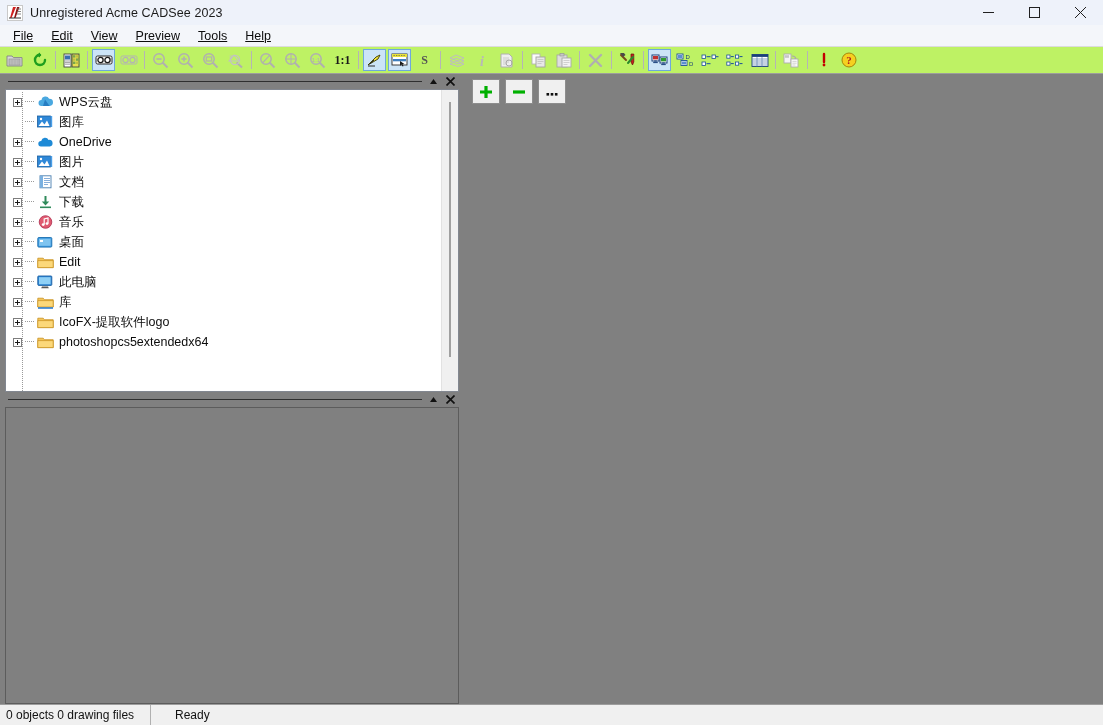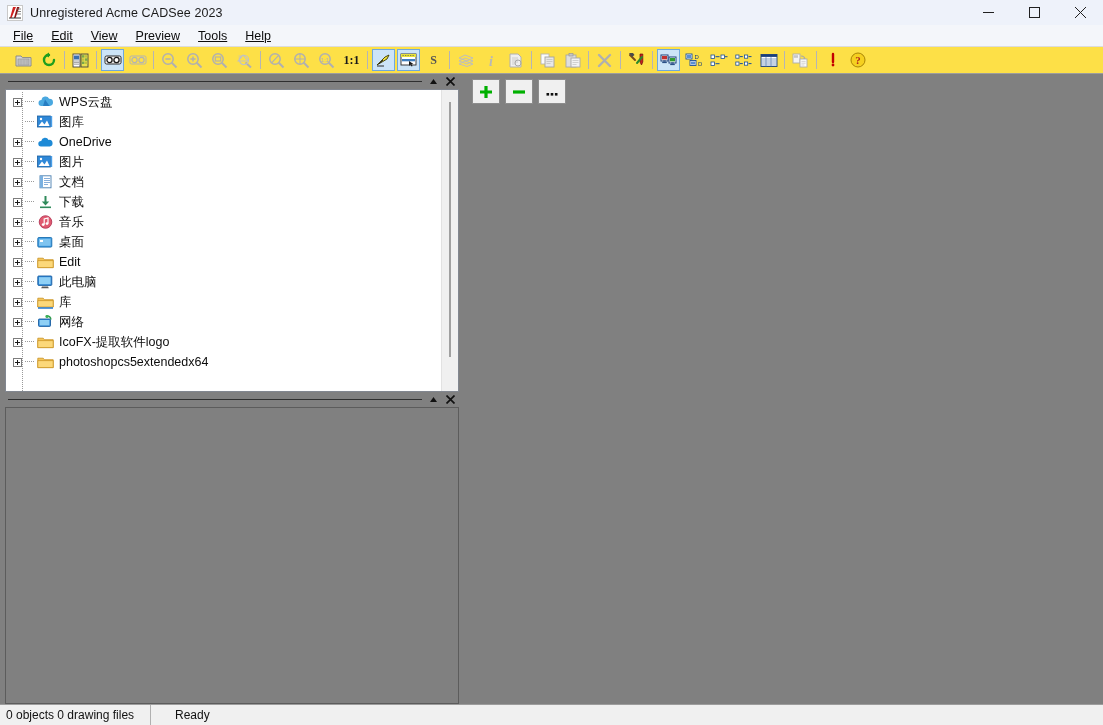--- a/index.html
+++ b/index.html
@@ -53,25 +53,25 @@
   .menu-item {
     font-size: 12.5px; color: #0d0d0d;
     padding: 2px 9px;
     white-space: nowrap;
   }
   .menu-item u { text-decoration: underline; }
 
   
   .toolbar {
     height: 26px;
-    background: #fde047;
+    background: #bef264;
     border-top: 1px solid #dcdcdc;
     border-bottom: 1px solid #9d9d9d;
     display: flex; align-items: center;
-    padding-left: 11px;
+    padding-left: 2px;
     flex: 0 0 auto;
   }
   .tb-btn {
     width: 23px; height: 22px;
     display: flex; align-items: center; justify-content: center;
     margin: 0 1px;
     border: 1px solid transparent;
     box-sizing: border-box;
     position: relative;
   }
@@ -787,35 +787,20 @@
             <span class="tw-icon">
               <svg width="17" height="13" viewBox="0 0 17 13">
                   <path d="M0.8 2.2 h5.4 l1.3 1.5 h8.7 V11 H0.8 Z" fill="#f5c55a" stroke="#c89020" stroke-width="0.8"></path>
                   <path d="M0.8 4.6 h15.4 V11 H0.8 Z" fill="#fcd87a" stroke="#c89020" stroke-width="0.7"></path>
                   <path d="M1 12 h15" stroke="#2f7fd0" stroke-width="1.6"></path>
                 </svg>
             </span>
             <span class="tw-label">库</span>
           </div>
 
-          <div class="tree-row">
-            <span class="tw-expander">
-                <span class="plusbox"></span>
-              </span>
-            <span class="tw-dots"></span>
-            <span class="tw-icon">
-              <svg width="16" height="14" viewBox="0 0 16 14">
-                  <rect x="1.5" y="4" width="12" height="7.4" rx="0.8" fill="#2f88d8" stroke="#1b5fa0" stroke-width="0.9"></rect>
-                  <rect x="2.6" y="5" width="9.8" height="5.4" fill="#8fd0f5"></rect>
-                  <path d="M10 1 q3.5 0 4 3.5" fill="none" stroke="#2f9a4a" stroke-width="1.3"></path>
-                  <circle cx="10" cy="1.5" r="1.6" fill="#3fb05a"></circle>
-                </svg>
-            </span>
-            <span class="tw-label">网络</span>
-          </div>
 
           <div class="tree-row">
             <span class="tw-expander">
                 <span class="plusbox"></span>
               </span>
             <span class="tw-dots"></span>
             <span class="tw-icon">
               <svg width="17" height="13" viewBox="0 0 17 13">
                   <path d="M0.8 2.2 h5.4 l1.3 1.5 h8.7 V11.6 H0.8 Z" fill="#f5c55a" stroke="#c89020" stroke-width="0.8"></path>
                   <path d="M0.8 4.6 h15.4 V11.6 H0.8 Z" fill="#fcd87a" stroke="#c89020" stroke-width="0.7"></path>

